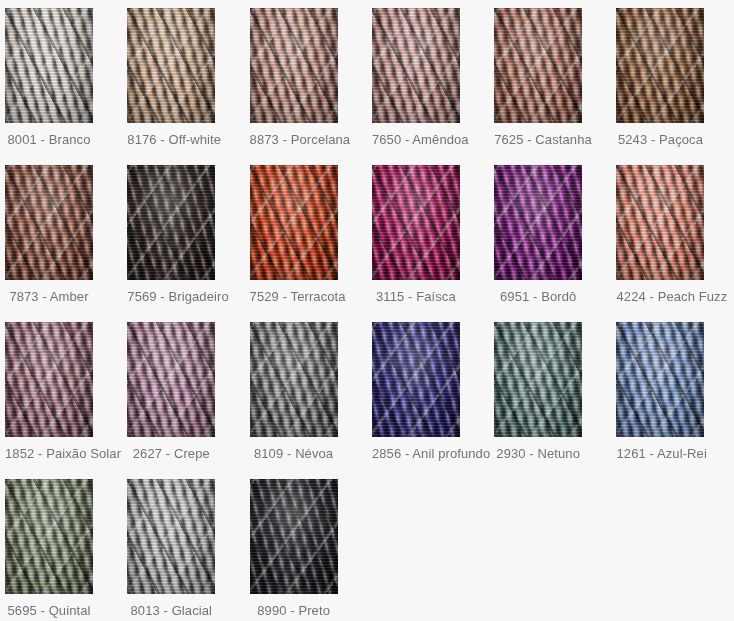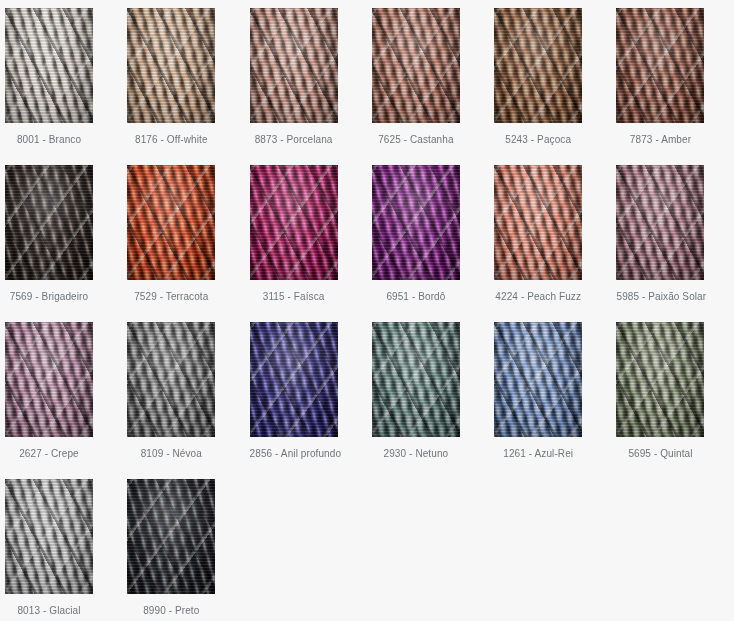--- a/index.html
+++ b/index.html
@@ -128,21 +128,21 @@
       radial-gradient(118% 88% at 48% 30%,
         rgba(255,255,255,0.20) 0%,
         rgba(255,255,255,0.04) 42%,
         rgba(0,0,0,0.10) 72%,
         rgba(0,0,0,0.30) 100%);
   }
 
   .swatch-label {
     width: 88px;
     text-align: center;
-    font-size: 10px;
+    font-size: 13px;
     line-height: 10px;
     color: #6e7479;
     margin-top: 12px;
     letter-spacing: 0.1px;
     white-space: nowrap;
   }
 </style>
 </head>
 <body style="background: rgb(247, 247, 247);">
 
@@ -174,20 +174,31 @@
         <div class="yarn-base"></div>
         <div class="yarn-d1"></div>
         <div class="yarn-d2"></div>
         <div class="yarn-lattice"></div>
         <div class="yarn-rib"></div>
         <div class="yarn-shade"></div>
       </div>
       <div class="swatch-label">8873 - Porcelana</div>
     </div>
     <div class="swatch-cell">
+      <div class="swatch-img" style="background: rgb(219, 160, 154);">
+        <div class="yarn-base"></div>
+        <div class="yarn-d1"></div>
+        <div class="yarn-d2"></div>
+        <div class="yarn-lattice"></div>
+        <div class="yarn-rib"></div>
+        <div class="yarn-shade"></div>
+      </div>
+      <div class="swatch-label">7650 - Amêndoa</div>
+    </div>
+    <div class="swatch-cell">
       <div class="swatch-img" style="background: rgb(201, 128, 106);">
         <div class="yarn-base"></div>
         <div class="yarn-d1"></div>
         <div class="yarn-d2"></div>
         <div class="yarn-lattice"></div>
         <div class="yarn-rib"></div>
         <div class="yarn-shade"></div>
       </div>
       <div class="swatch-label">7625 - Castanha</div>
     </div>
@@ -270,21 +281,21 @@
     </div>
     <div class="swatch-cell">
       <div class="swatch-img" style="background: rgb(184, 125, 140);">
         <div class="yarn-base"></div>
         <div class="yarn-d1"></div>
         <div class="yarn-d2"></div>
         <div class="yarn-lattice"></div>
         <div class="yarn-rib"></div>
         <div class="yarn-shade"></div>
       </div>
-      <div class="swatch-label">5985 - Paixão Solar</div>
+      <div class="swatch-label">1852 - Paixão Solar</div>
     </div>
     <div class="swatch-cell">
       <div class="swatch-img" style="background: rgb(198, 143, 174);">
         <div class="yarn-base"></div>
         <div class="yarn-d1"></div>
         <div class="yarn-d2"></div>
         <div class="yarn-lattice"></div>
         <div class="yarn-rib"></div>
         <div class="yarn-shade"></div>
       </div>

